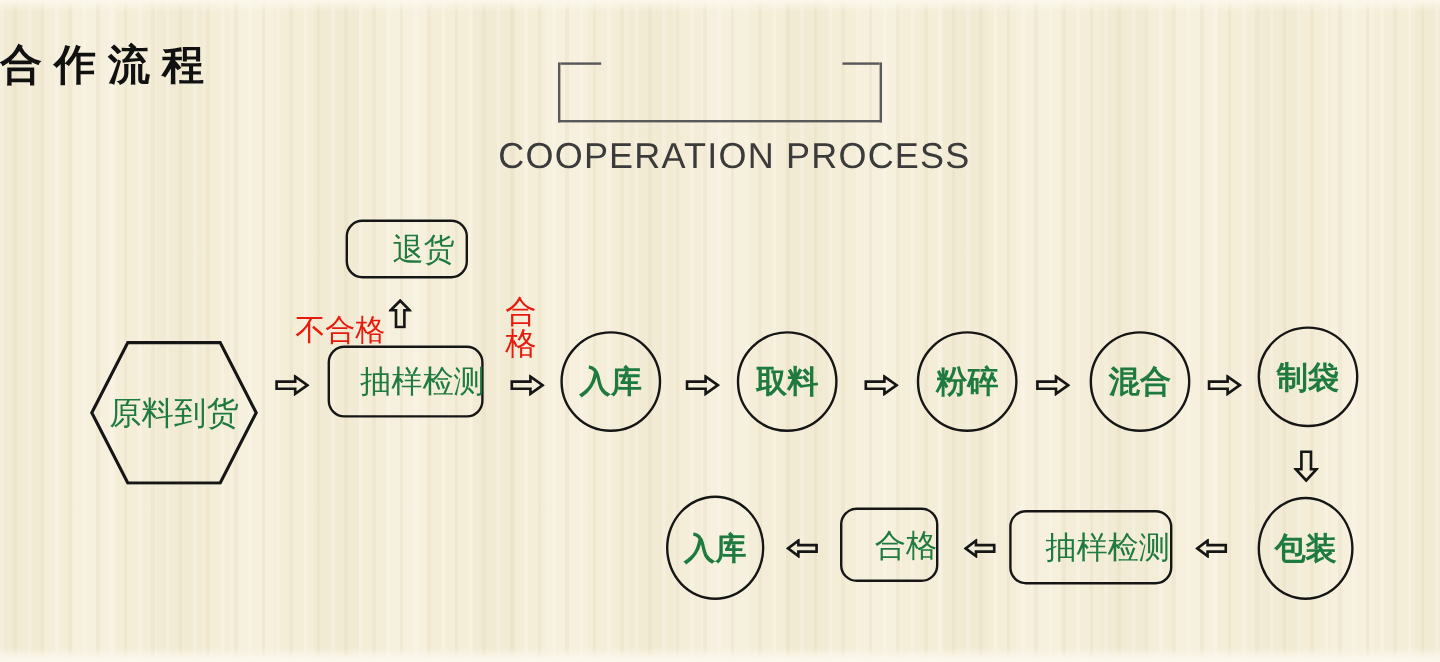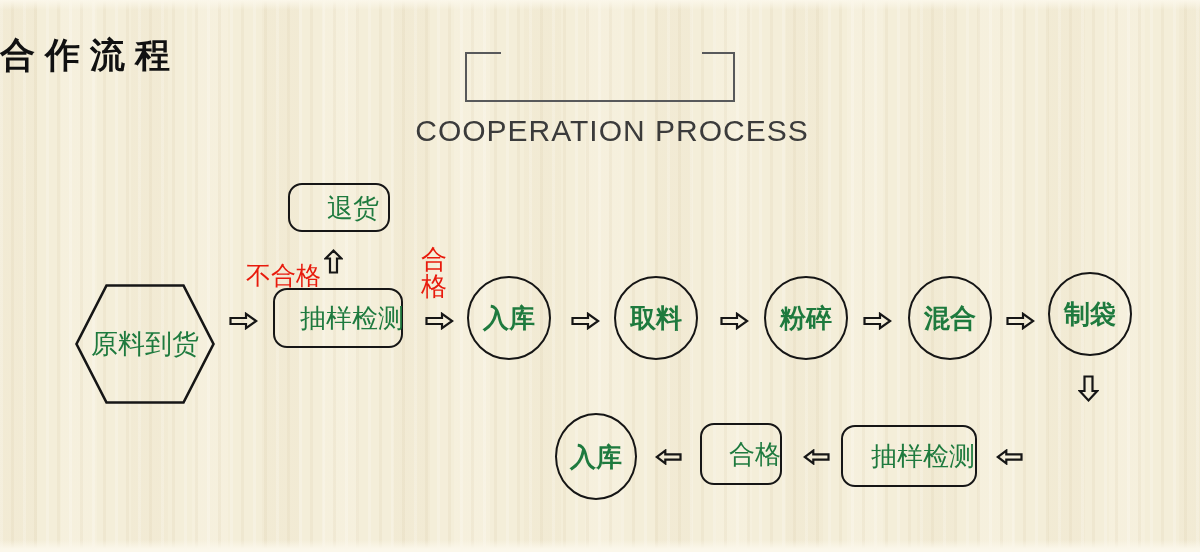--- a/index.html
+++ b/index.html
@@ -152,20 +152,23 @@
   <div class="node circle" style="left:1048px;top:272px;width:84px;height:84px;">
     <span>制袋</span>
   </div>
 
   <div class="icon" style="left:1078px;top:375px;">
     <svg width="21" height="27" viewBox="0 0 21 27">
         <path d="M6.5,1.5 V16 H1.8 L10.5,25.4 L19.2,16 H14.5 V1.5 Z"></path>
       </svg>
   </div>
 
+  <div class="node circle" style="left:1048px;top:414px;width:80px;height:86px;">
+    <span>包装</span>
+  </div>
 
   <div class="icon" style="left:996px;top:449px;">
     <svg width="27" height="16" viewBox="0 0 27 16">
         <path d="M25.5,5.3 H10.3 V1.6 L1.7,8 L10.3,14.4 V10.7 H25.5 Z"></path>
       </svg>
   </div>
 
   <div class="node roundrect" style="left:841px;top:425px;width:136px;height:62px;">
     <span>抽样检测</span>
   </div>

